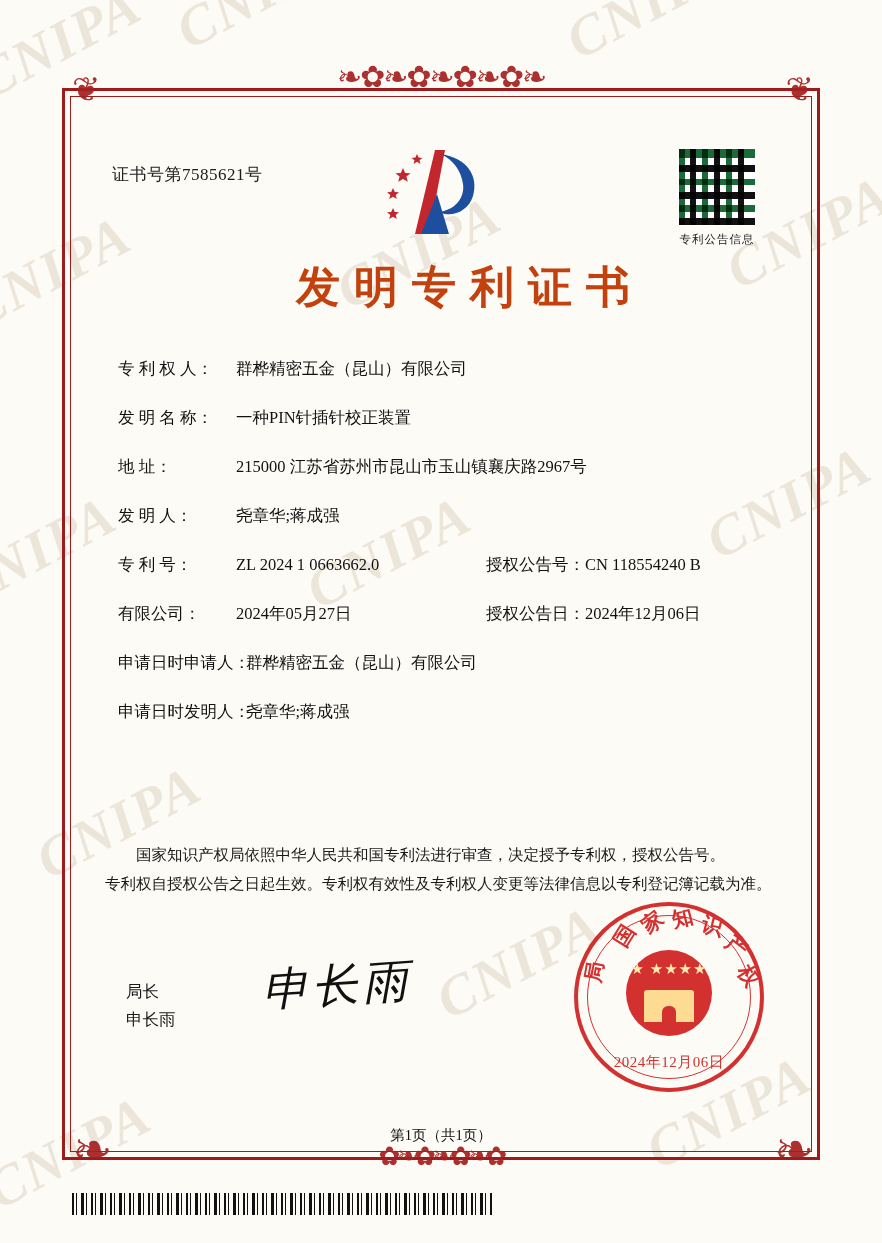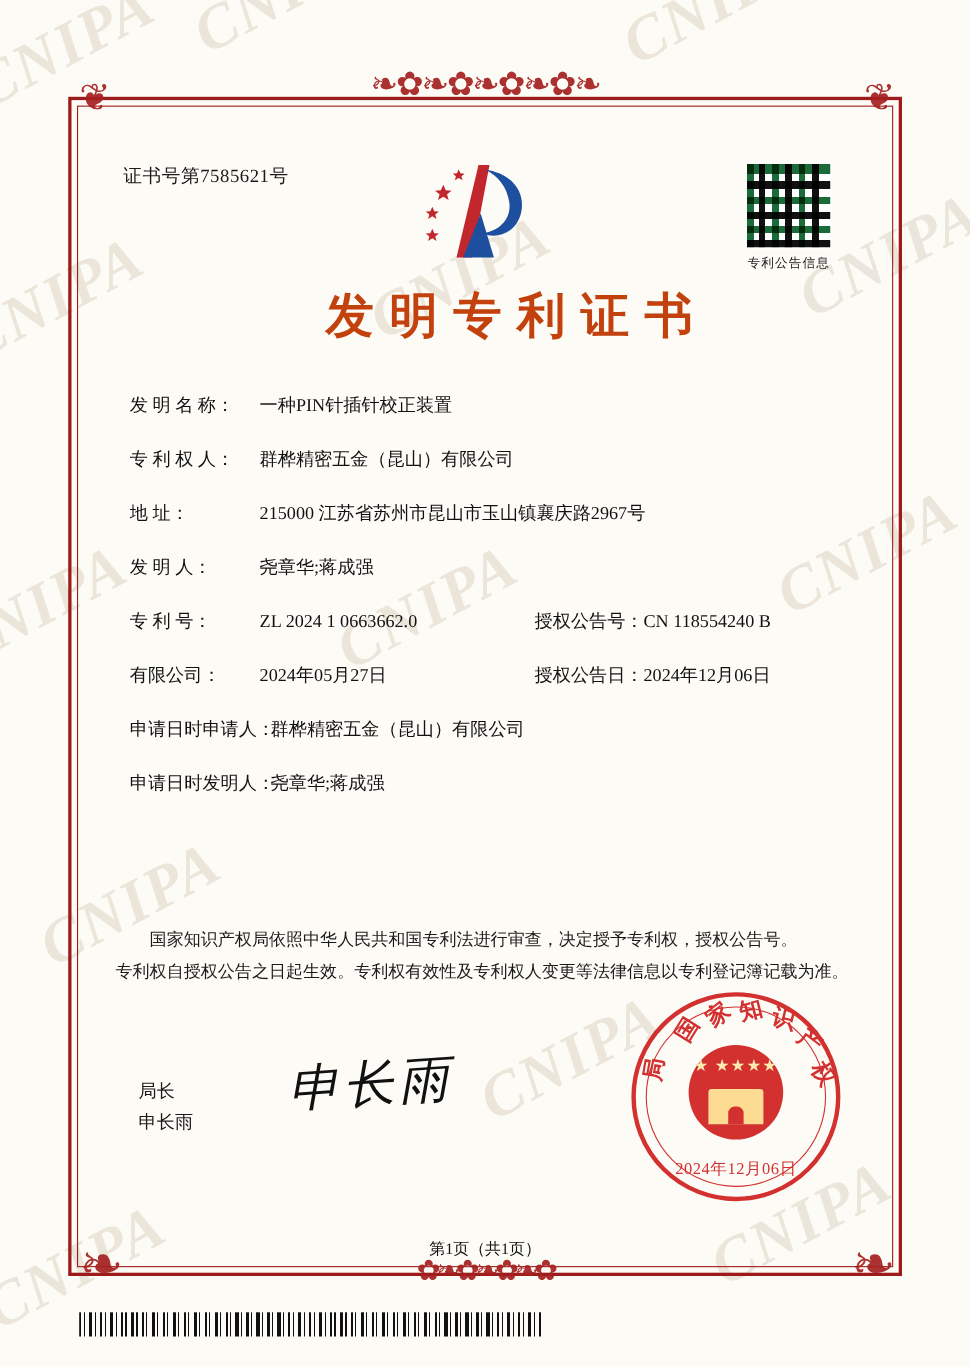--- a/index.html
+++ b/index.html
@@ -87,21 +87,21 @@
     bottom: 74px;
     left: 50%;
     transform: translateX(-50%);
     font-size: 26px;
   }
 
   
   .cert-no {
     position: absolute;
     left: 112px;
-    top: 148px;
+    top: 163px;
     font-size: 17px;
     letter-spacing: .5px;
   }
 
   .logo {
     position: absolute;
     left: 50%;
     top: 142px;
     transform: translateX(-50%);
     width: 140px;
@@ -358,25 +358,25 @@
   <div class="qr-wrap">
     <div class="qr"></div>
     <div class="qr-caption">专利公告信息</div>
   </div>
 
   <div class="title">发明专利证书</div>
 
   <div class="fields">
 
     <div class="row">
+      <span class="lbl">专 利 权 人：</span><span class="val">群桦精密五金（昆山）有限公司</span>
+    </div>
+
+    <div class="row">
       <span class="lbl">发 明 名 称：</span><span class="val">一种PIN针插针校正装置</span>
-    </div>
-
-    <div class="row">
-      <span class="lbl">专 利 权 人：</span><span class="val">群桦精密五金（昆山）有限公司</span>
     </div>
 
     <div class="row">
       <span class="lbl">地        址：</span><span class="val">215000 江苏省苏州市昆山市玉山镇襄庆路2967号</span>
     </div>
 
     <div class="row">
       <span class="lbl">发    明    人：</span><span class="val">尧章华;蒋成强</span>
     </div>
 

